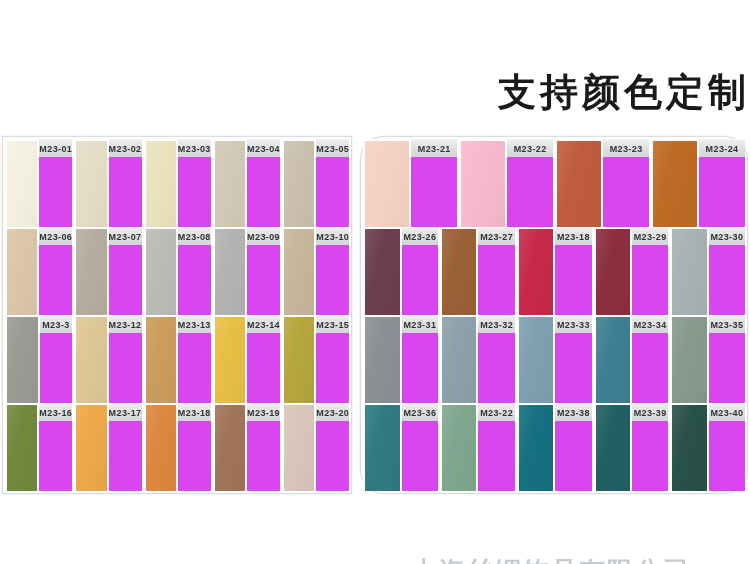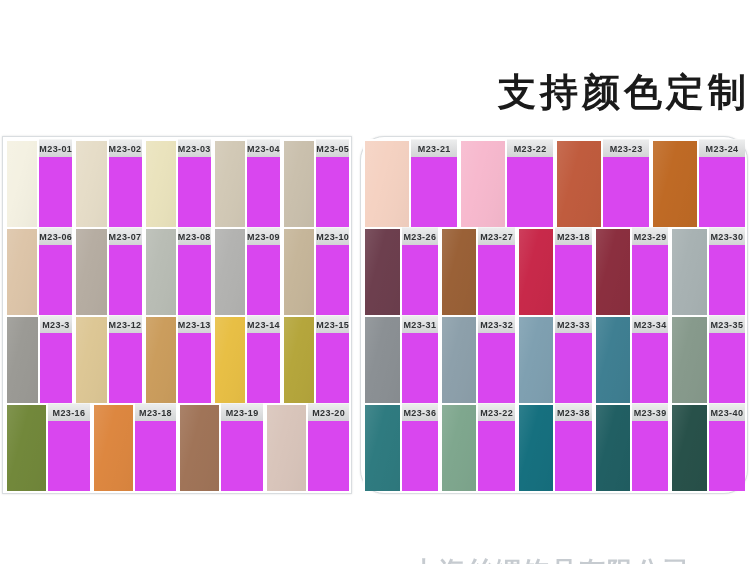--- a/index.html
+++ b/index.html
@@ -204,20 +204,24 @@
             <div class="swatch-chip" style="background: rgb(181, 166, 60);"></div>
             <div class="swatch-label">M23-15</div>
           </div>
         </div>
         <div class="swatch-row">
           <div class="swatch-cell">
             <div class="swatch-chip" style="background: rgb(114, 136, 59);"></div>
             <div class="swatch-label">M23-16</div>
           </div>
           <div class="swatch-cell">
+            <div class="swatch-chip" style="background: rgb(237, 168, 73);"></div>
+            <div class="swatch-label">M23-17</div>
+          </div>
+          <div class="swatch-cell">
             <div class="swatch-chip" style="background: rgb(221, 135, 64);"></div>
             <div class="swatch-label">M23-18</div>
           </div>
           <div class="swatch-cell">
             <div class="swatch-chip" style="background: rgb(160, 116, 88);"></div>
             <div class="swatch-label">M23-19</div>
           </div>
           <div class="swatch-cell">
             <div class="swatch-chip" style="background: rgb(217, 197, 187);"></div>
             <div class="swatch-label">M23-20</div>

